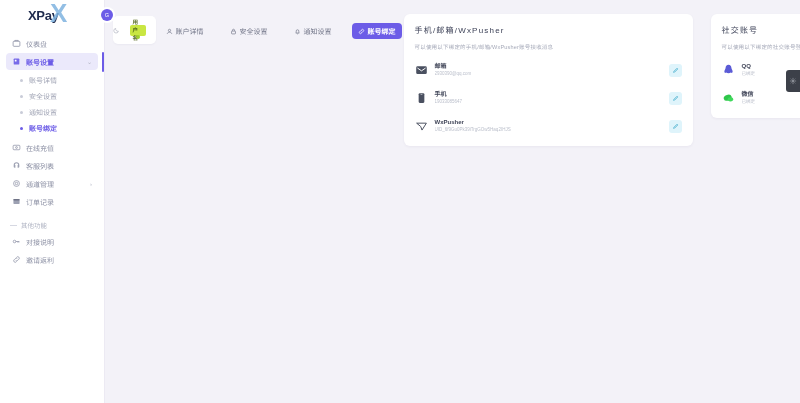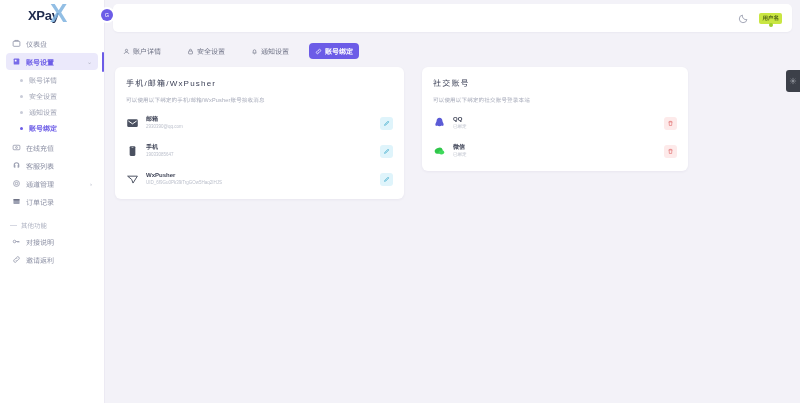--- a/index.html
+++ b/index.html
@@ -61,21 +61,21 @@
   }
   .sub-item.current { color: #6c5ce7; font-weight: bold; }
   .sub-item.current .dot { background: #6c5ce7; }
   .sect {
     display: flex; align-items: center; gap: 4px;
     margin: 10px 0 3px 10px; font-size: 6.5px; color: #b0b4c3; white-space: nowrap;
   }
   .sect .line { width: 7px; height: 1px; background: #d6d8e2; }
 
   
-  .main { flex: 1; display: flex; flex-direction: column; min-width: 0; padding: 0 8px; }
+  .main { flex: 1; display: flex; flex-direction: row; min-width: 0; padding: 12px 8px; }
 
   .topbar {
     height: 28px; margin-top: 4px;
     background: #ffffff; border-radius: 5px;
     display: flex; align-items: center; justify-content: flex-end;
     padding-right: 10px; gap: 10px;
     box-shadow: 0 1px 2px rgba(30,25,80,.04);
   }
   .moon { width: 11px; height: 11px; color: #9b9fb0; display:block; cursor: pointer; }
   .user-badge {

